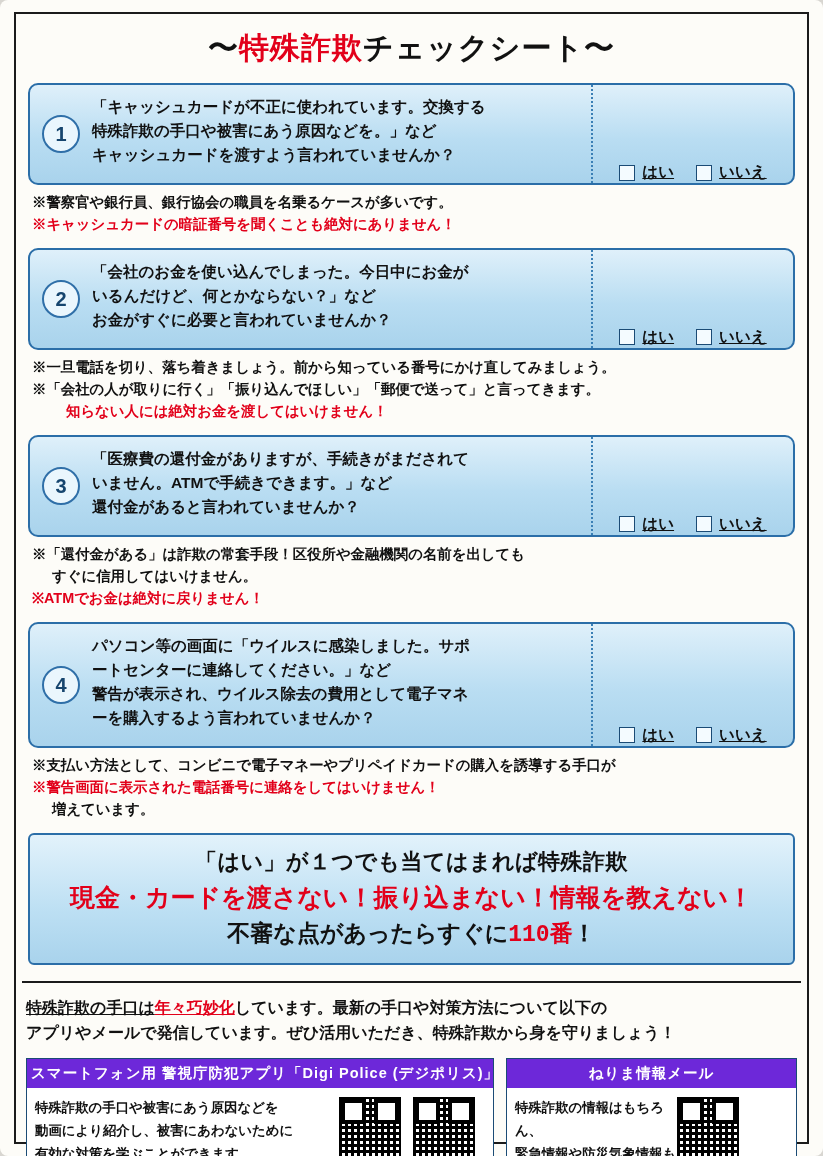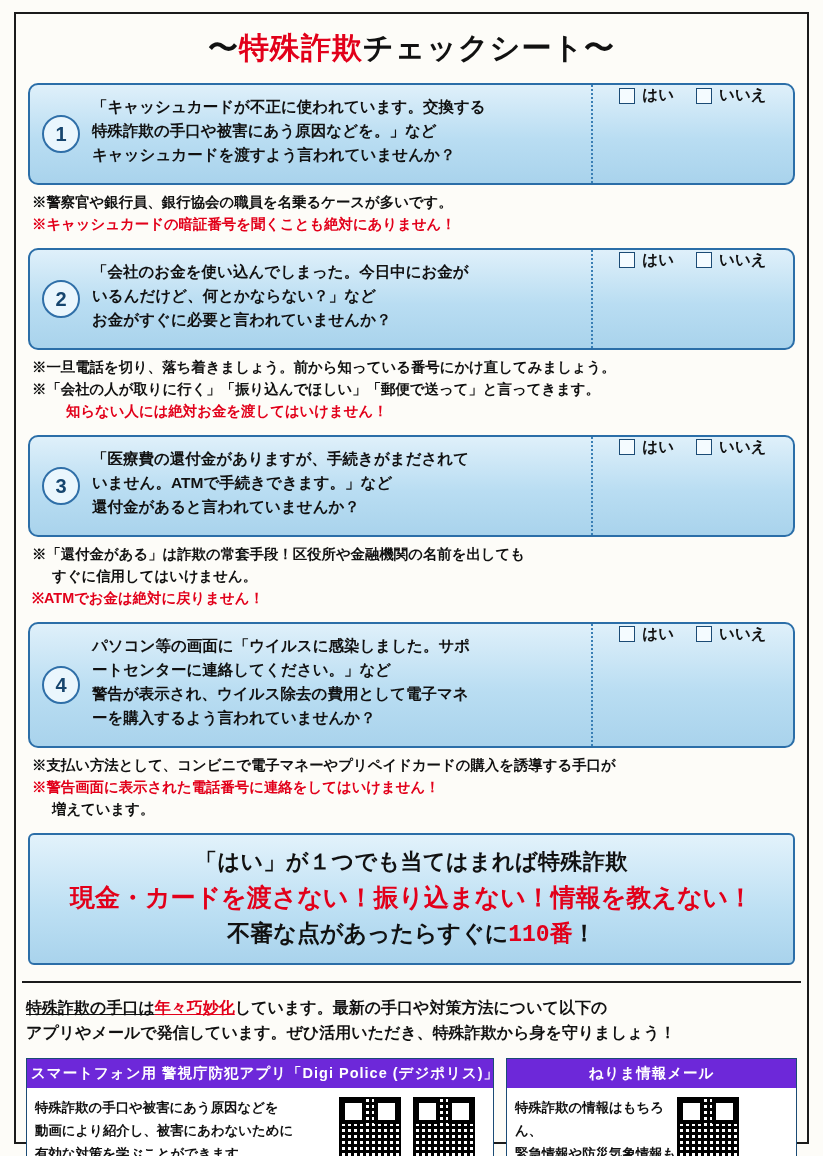--- a/index.html
+++ b/index.html
@@ -10,20 +10,21 @@
   body {
     font-family: "Liberation Sans", sans-serif;
   }
   .page {
     position: relative;
     width: 823px;
     height: 1156px;
     background: #fdfcf8;
     overflow: hidden;
     box-sizing: border-box;
+    border-radius: 8px;
   }
   .sheet-border {
     position: absolute;
     left: 14px;
     top: 12px;
     right: 14px;
     bottom: 12px;
     border: 2px solid #1b1b1b;
     box-sizing: border-box;
   }
@@ -87,26 +88,27 @@
     font-size: 15.5px;
     line-height: 1.55;
     color: #111;
     font-weight: bold;
     border-right: 2px dotted #3a7fb5;
   }
   .q-ans {
     width: 200px;
     flex: 0 0 200px;
     display: flex;
-    align-items: flex-start;
+    align-items: flex-end;
     justify-content: center;
     gap: 22px;
     font-size: 15.5px;
     font-weight: bold;
     color: #111;
+    text-decoration: underline;
   }
   .ans-opt {
     display: inline-flex;
     align-items: center;
     gap: 7px;
     white-space: nowrap;
   }
   .checkbox {
     width: 14px;
     height: 14px;

